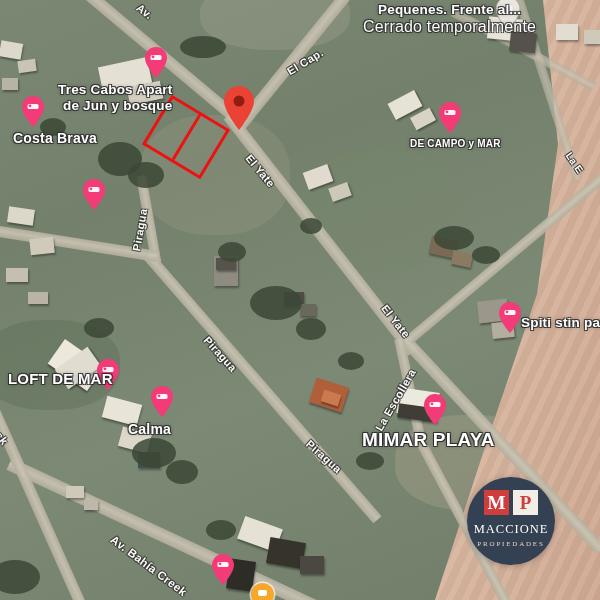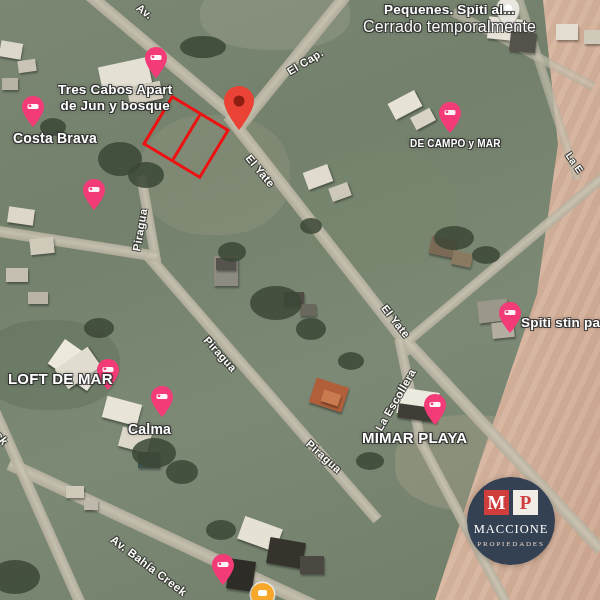--- a/index.html
+++ b/index.html
@@ -218,43 +218,43 @@
   </div>
   <div class="pin" style="left:212px;top:554px;">
     <svg width="22" height="31" viewBox="0 0 22 31">
         <path d="M11 0C4.9 0 0 4.9 0 11c0 7.6 11 20 11 20s11-12.4 11-20C22 4.9 17.1 0 11 0z" fill="#f23b77"></path>
         <rect x="5.5" y="8" width="11" height="5" rx="1.6" fill="#fff" opacity=".95"></rect>
         <circle cx="8" cy="9.8" r="1.4" fill="#f23b77"></circle>
       </svg>
   </div>
 
   <div class="pl" style="left:363px;top:2px;">
-    <div>Pequenes. Spiti al...</div>
+    <div>Pequenes. Frente al...</div>
     <div class="sub">Cerrado temporalmente</div>
   </div>
-  <div class="pl" style="left:58px;top:82px;">
+  <div class="pl" style="left:58px;top:82px;text-align:right;">
     <div>Tres Cabos Apart</div>
     <div>de Jun y bosque</div>
   </div>
   <div class="pl" style="left:13px;top:130px;font-size:14px;">
       <div>Costa Brava</div>
     </div>
   <div class="pl" style="left:410px;top:138px;font-size:10px;">
       <div>DE CAMPO y MAR</div>
     </div>
   <div class="pl" style="left:521px;top:315px;">
       <div>Spiti stin para</div>
     </div>
   <div class="pl" style="left:8px;top:370px;font-size:15px;">
       <div>LOFT DE MAR</div>
     </div>
   <div class="pl" style="left:128px;top:421px;font-size:14px;">
       <div>Calma</div>
     </div>
-  <div class="pl" style="left:362px;top:429px;font-size:15px;">
+  <div class="pl" style="left:362px;top:429px;font-size:19px;">
       <div>MIMAR PLAYA</div>
     </div>
 
   <div class="odot"></div>
 
   <div class="logo">
     <div class="row">
       <div class="sq m">M</div>
       <div class="sq p">P</div>
     </div>

